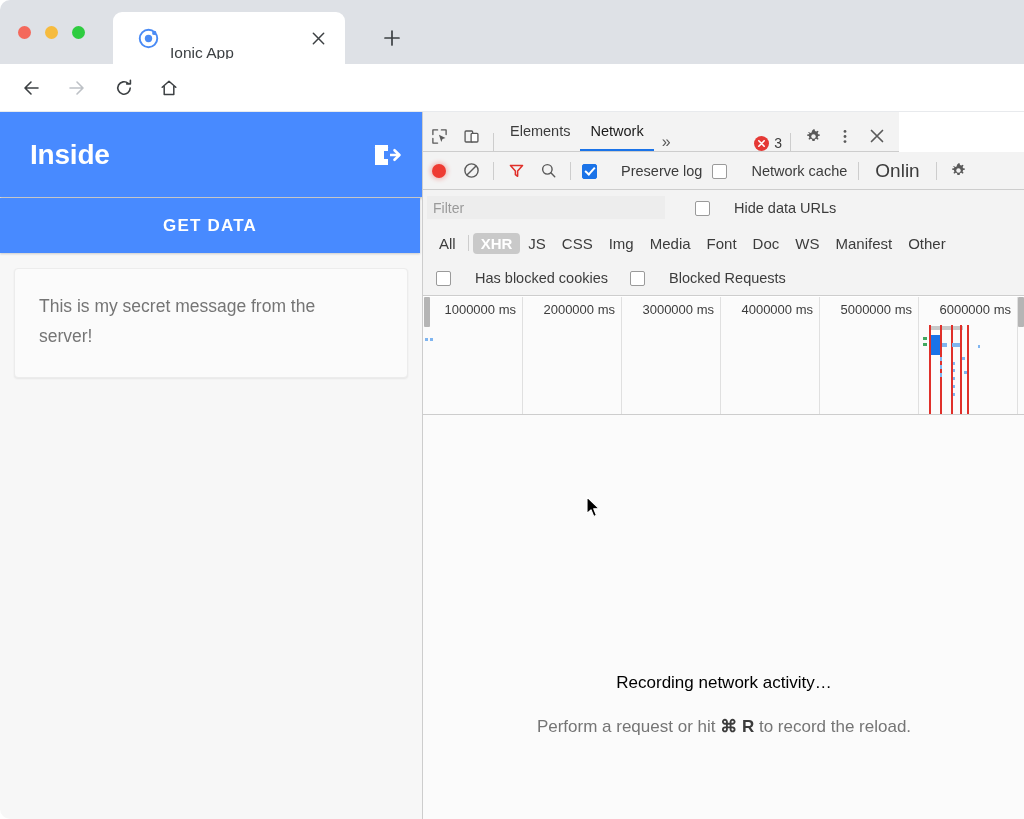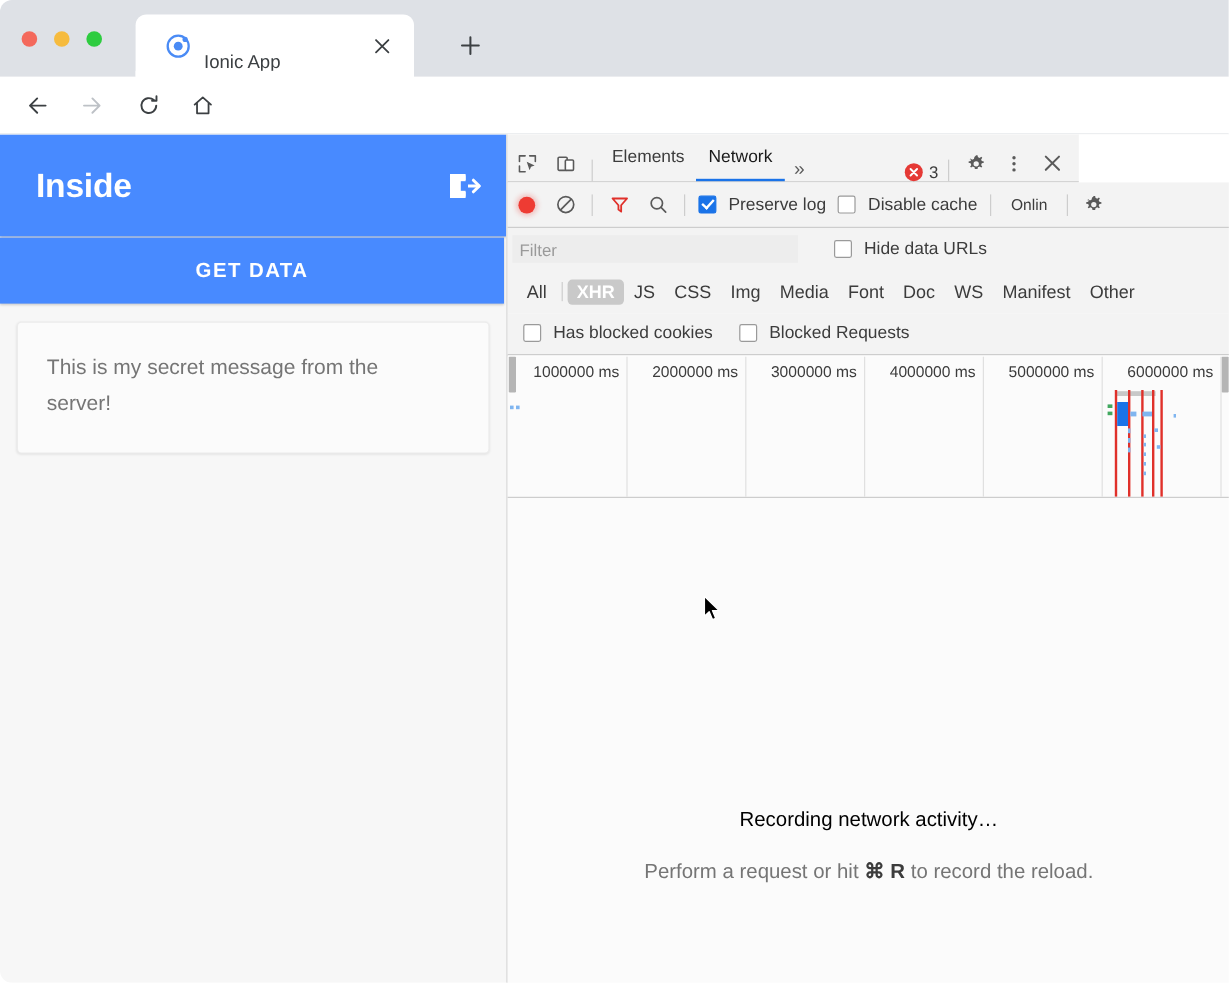--- a/index.html
+++ b/index.html
@@ -149,32 +149,32 @@
   }
   .err-count { font-size:14px; color:#3c3c3c; }
 
   .dt-row2 {
     position:absolute; left:0; top:40px; width:602px; height:38px;
     background:#f3f3f3; border-bottom:1px solid #cdcdcd;
     display:flex; align-items:center;
   }
   .rec-dot { width:14px; height:14px; border-radius:50%; background:#ee3b33;
              box-shadow:0 0 4px 2px rgba(238,59,51,0.28); }
-  .cb-wrap { display:flex; align-items:flex-start; gap:10px; flex:none; padding:0 5px; }
+  .cb-wrap { display:flex; align-items:flex-end; gap:24px; flex:none; padding:0 5px; }
   .cb {
     width:15px; height:15px; border:1.5px solid #9a9a9a; border-radius:2px; background:#fff;
     flex:none; position:relative;
   }
   .cb.checked { background:#1a73e8; border-color:#1a73e8; }
   .cb.checked::after {
     content:""; position:absolute; left:4px; top:0.5px; width:4px; height:8px;
     border:solid #fff; border-width:0 2px 2px 0; transform:rotate(42deg);
   }
   .cb-label { font-size:14.5px; color:#3c3c3c; white-space:nowrap; }
-  .dt-online { font-size:13px; color:#3c3c3c; padding:0 10px; flex:none; white-space:nowrap; }
+  .dt-online { font-size:19px; color:#3c3c3c; padding:0 10px; flex:none; white-space:nowrap; }
 
   .dt-row3 {
     position:absolute; left:0; top:78px; width:602px; height:35px;
     background:#f3f3f3; display:flex; align-items:center; padding:0 4px;
   }
   .filter-input {
     width:238px; height:23px; background:#ededed; border:none; outline:none;
     font-size:14px; color:#3c3c3c; padding:0 6px; font-family:"Liberation Sans", sans-serif;
   }
   .filter-input::placeholder { color:#9a9a9a; }
@@ -485,21 +485,21 @@
           <path d="M11.5 11.5 L15.6 15.6" stroke="#5a5a5a" stroke-width="1.5" stroke-linecap="round"></path>
         </svg>
       </span>
       <span class="dt-sep"></span>
       <label class="cb-wrap">
         <span class="cb checked"></span>
         <span class="cb-label">Preserve log</span>
       </label>
       <label class="cb-wrap">
         <span class="cb"></span>
-        <span class="cb-label">Disable cache</span>
+        <span class="cb-label">Network cache</span>
       </label>
       <span class="dt-sep"></span>
       <span class="dt-online">Onlin</span>
       <span class="dt-sep"></span>
       <span class="dt-icobtn" style="margin-right:4px;">
         <svg width="17" height="17" viewBox="0 0 20 20">
           <path d="M10 1.6 l1.3 0 0.45 2.0 a6.6 6.6 0 0 1 1.55 0.64 l1.72 -1.12 0.92 0.92 -1.12 1.72 a6.6 6.6 0 0 1 0.64 1.55 l2.0 0.45 0 1.3 -2.0 0.45 a6.6 6.6 0 0 1 -0.64 1.55 l1.12 1.72 -0.92 0.92 -1.72 -1.12 a6.6 6.6 0 0 1 -1.55 0.64 l-0.45 2.0 -1.3 0 -1.3 0 -0.45 -2.0 a6.6 6.6 0 0 1 -1.55 -0.64 l-1.72 1.12 -0.92 -0.92 1.12 -1.72 a6.6 6.6 0 0 1 -0.64 -1.55 l-2.0 -0.45 0 -1.3 2.0 -0.45 a6.6 6.6 0 0 1 0.64 -1.55 L3.6 5.76 4.52 4.84 6.24 5.96 a6.6 6.6 0 0 1 1.55 -0.64 L8.24 3.3 Z" fill="#5a5a5a"></path>
           <circle cx="10" cy="10" r="2.6" fill="#f3f3f3"></circle>
         </svg>
       </span>

